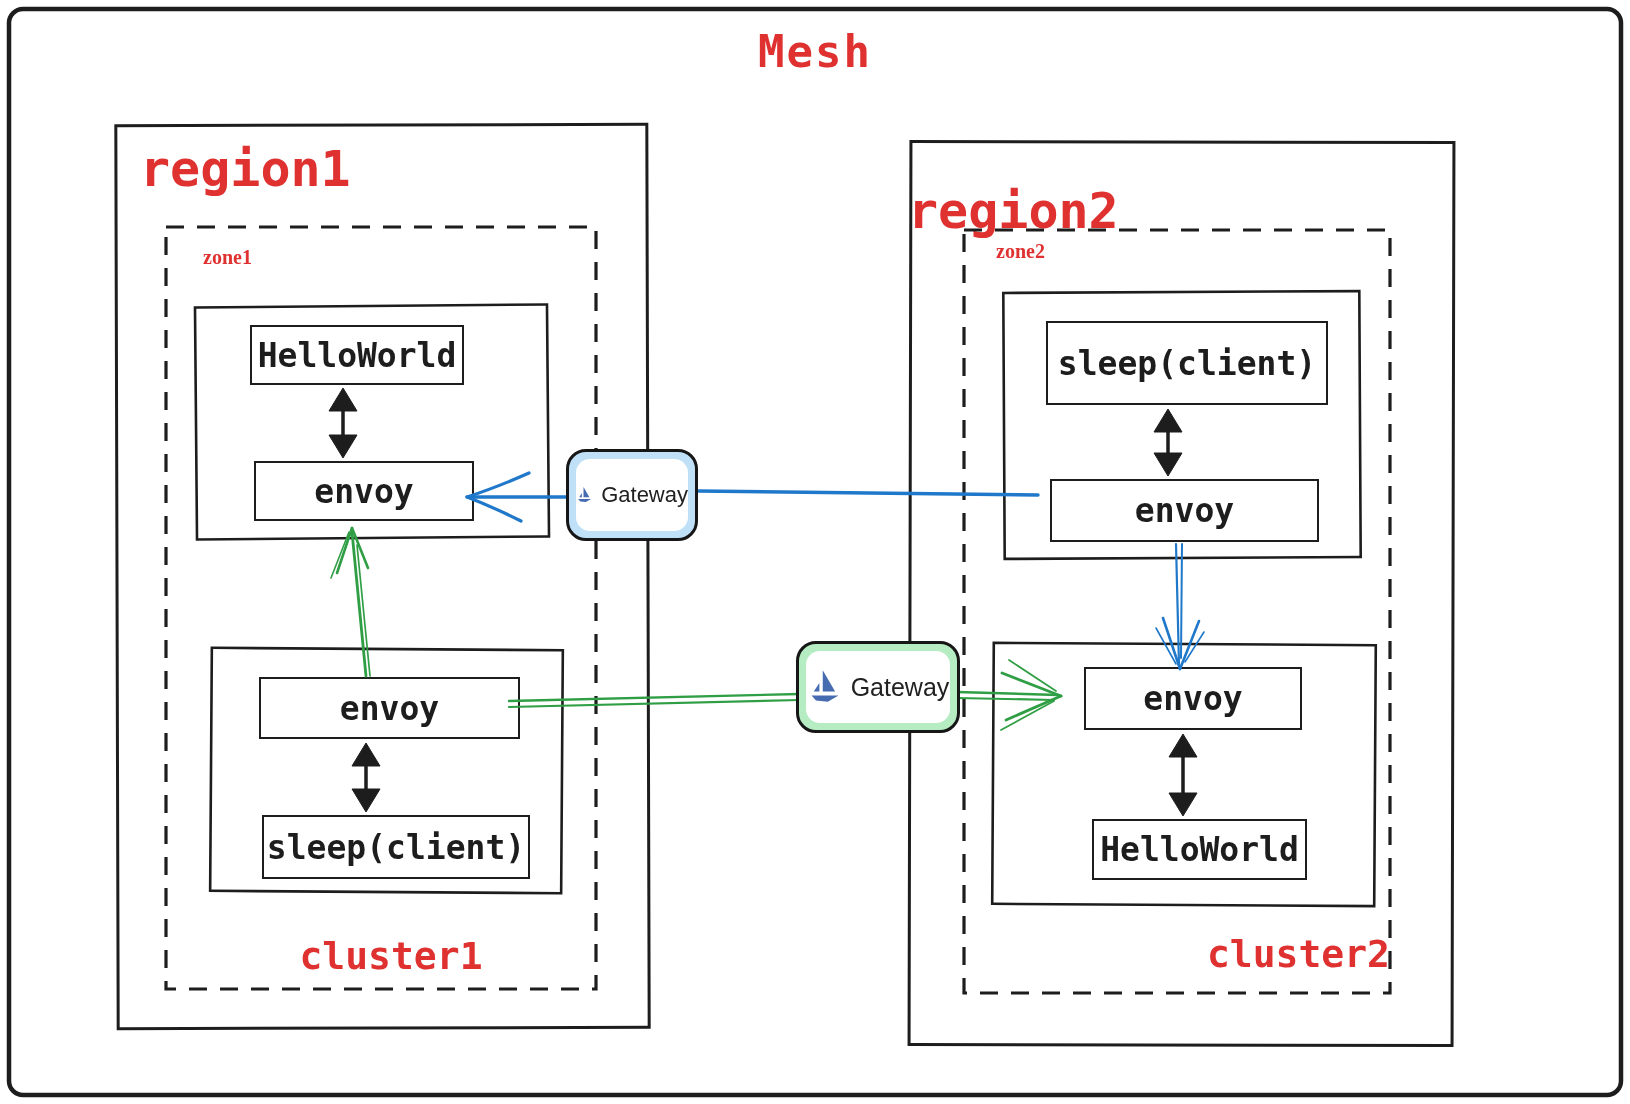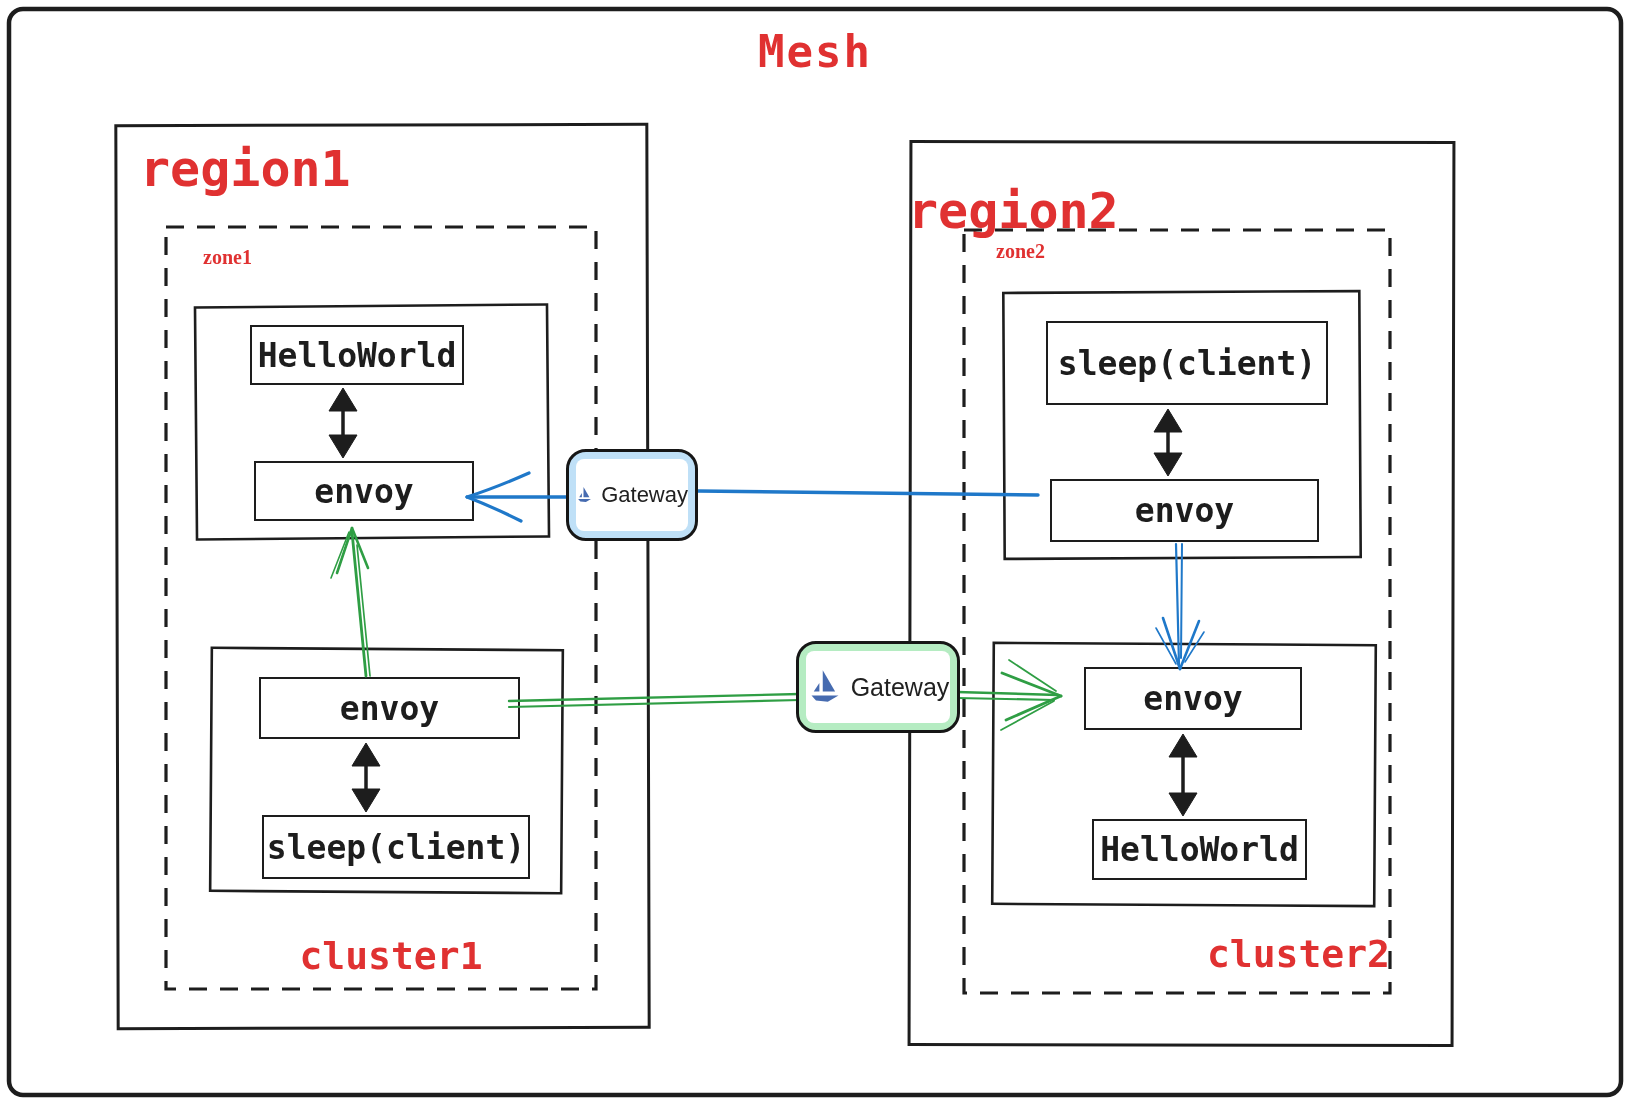--- a/index.html
+++ b/index.html
@@ -31,21 +31,21 @@
   }
 
   #connectors{left:0; top:0; z-index:2; pointer-events:none;}
 
   .gateway{
     border:3.5px solid #161616; border-radius:20px;
     display:flex; align-items:center; justify-content:center;
     z-index:3;
   }
   .gateway .inner{
-    position:absolute; inset:7px; background:#ffffff; border-radius:8px;
+    position:absolute; inset:7px; background:#ffffff; border-radius:14px;
     display:flex; align-items:center; justify-content:center; gap:8px;
     font-family:"Liberation Sans", sans-serif; color:var(--c-text);
   }
   .gw-blue{left:566px; top:449px; width:132px; height:92px; background:var(--c-gateway_blue_fill);}
   .gw-green{left:796px; top:641px; width:164px; height:92px; background:var(--c-gateway_green_fill);}
   .gw-blue .inner{font-size:22px;}
   .gw-green .inner{font-size:25px;}
 </style>
 </head>
 <body>

